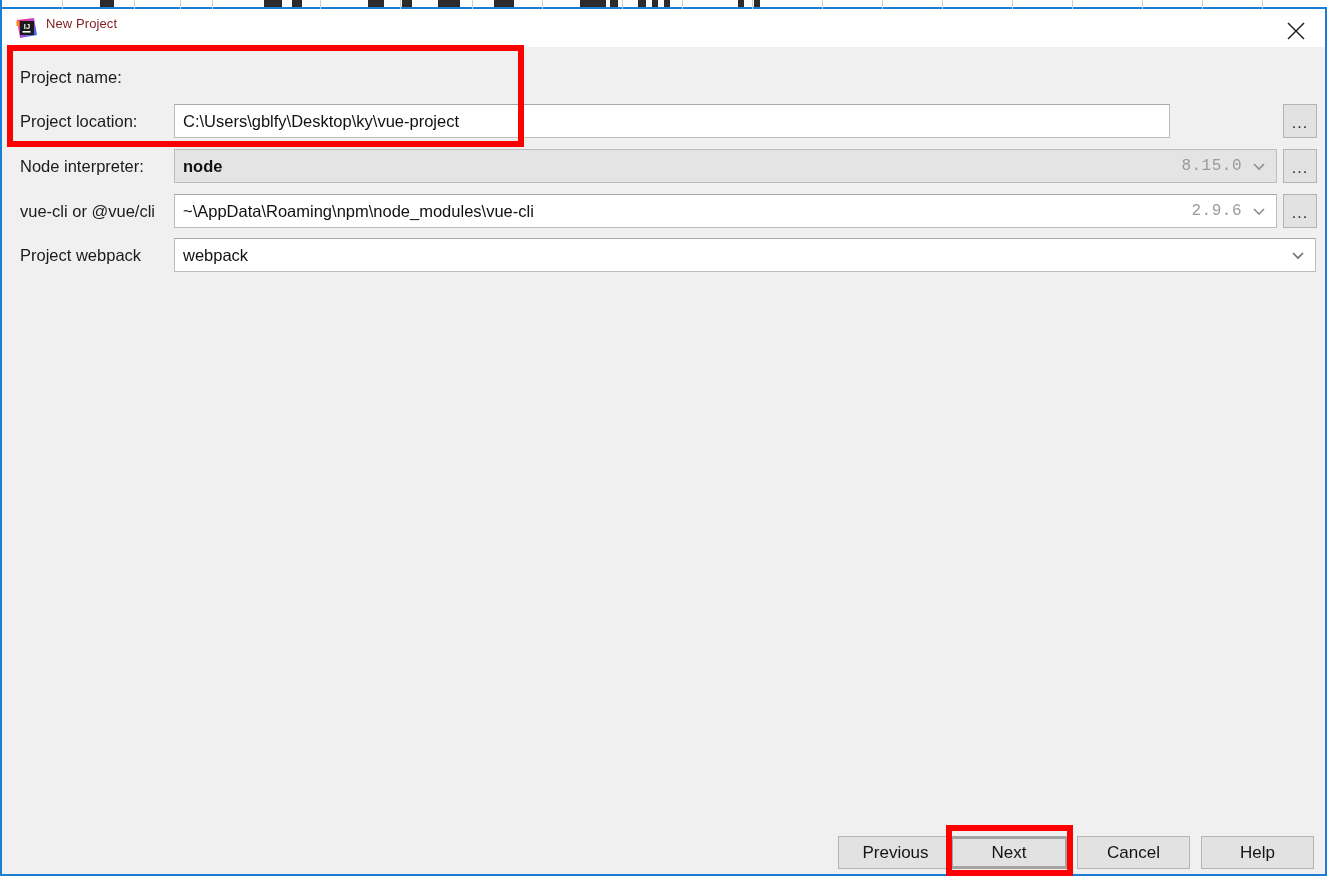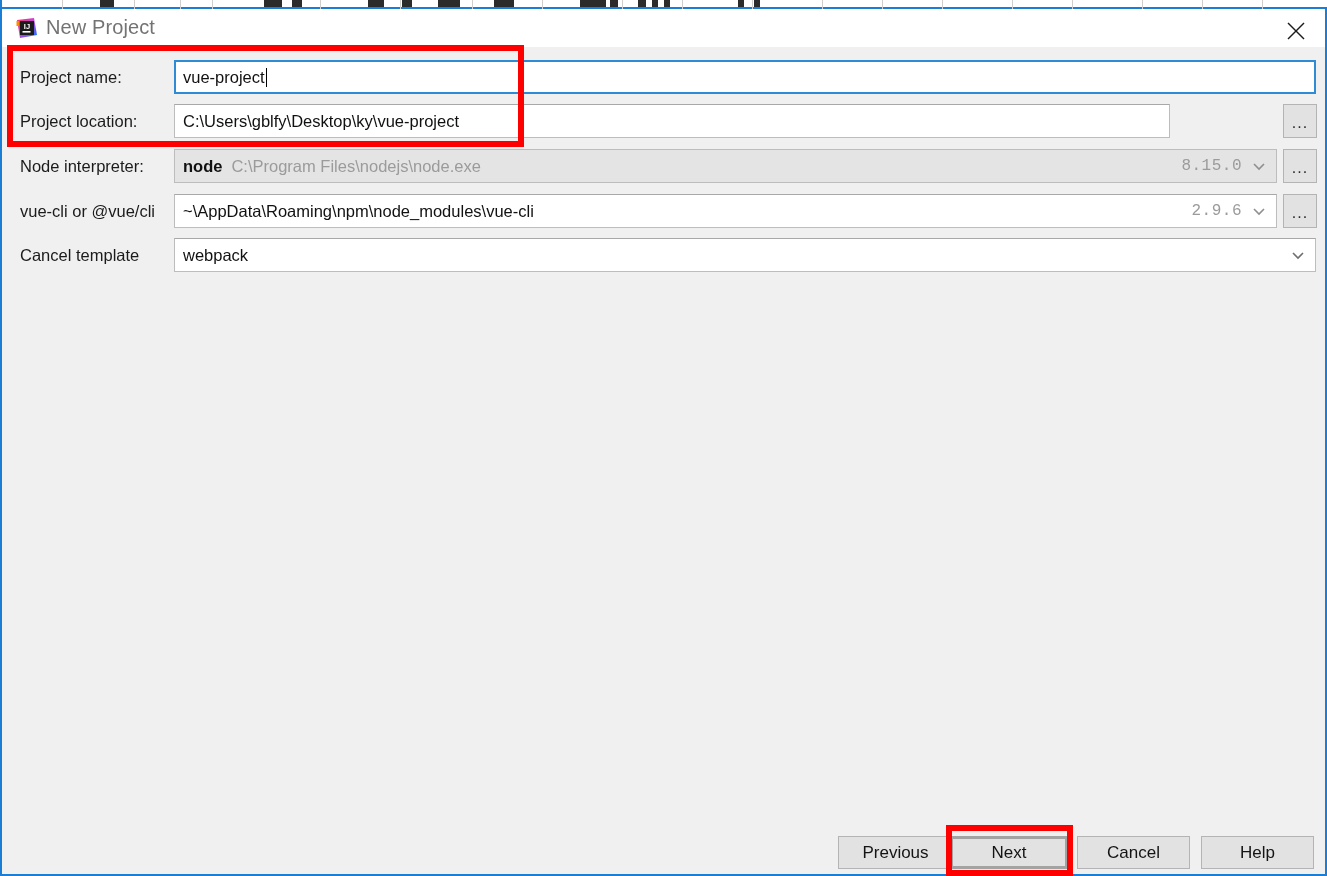--- a/index.html
+++ b/index.html
@@ -66,22 +66,22 @@
     background: #ffffff;
   }
   #app-icon {
     position: absolute;
     left: 14px; top: 8px;
     width: 22px; height: 22px;
   }
   #title-text {
     position: absolute;
     left: 44px; top: 7px;
-    font-size: 20px;
-    color: #737373;
+    font-size: 13px;
+    color: #7f1d1d;
     white-space: nowrap;
     letter-spacing: .1px;
   }
   #close-btn {
     position: absolute;
     right: 6px; top: 2px;
     width: 46px; height: 34px;
     cursor: pointer;
   }
   #close-btn svg { position: absolute; left: 13px; top: 10px; }
@@ -310,39 +310,34 @@
         <line x1="2" y1="2" x2="18" y2="18" stroke="#1b1b1b" stroke-width="1.4"></line>
         <line x1="18" y1="2" x2="2" y2="18" stroke="#1b1b1b" stroke-width="1.4"></line>
       </svg>
     </div>
   </div>
 
   <div id="body">
 
     <div class="row" style="top:13px;">
       <div class="lbl">Project name:</div>
-      <div class="field focused" style="left:172px; width:1142px;">
-        <span>vue-project</span>
-          <span class="caret"></span>
-      </div>
     </div>
 
     <div class="row" style="top:57px;">
       <div class="lbl">Project location:</div>
       <div class="field" style="left:172px; width:996px;">
         <span>C:\Users\gblfy\Desktop\ky\vue-project</span>
       </div>
       <div class="browse-btn" style="left:1281px;">...</div>
     </div>
 
     <div class="row" style="top:102px;">
       <div class="lbl">Node interpreter:</div>
       <div class="field disabled" style="left:172px; width:1103px;">
         <span class="node-bold">node</span>
-        <span class="node-path">C:\Program Files\nodejs\node.exe</span>
         <span class="ver">8.15.0</span>
         <span class="chev">
           <svg width="14" height="14" viewBox="0 0 14 14">
             <polyline points="2,5 7,10 12,5" fill="none" stroke="#8f8f8f" stroke-width="1.6"></polyline>
           </svg>
         </span>
       </div>
       <div class="browse-btn" style="left:1281px;">...</div>
     </div>
 
@@ -354,21 +349,21 @@
         <span class="chev">
           <svg width="14" height="14" viewBox="0 0 14 14">
             <polyline points="2,5 7,10 12,5" fill="none" stroke="#8f8f8f" stroke-width="1.6"></polyline>
           </svg>
         </span>
       </div>
       <div class="browse-btn" style="left:1281px;">...</div>
     </div>
 
     <div class="row" style="top:191px;">
-      <div class="lbl">Cancel template</div>
+      <div class="lbl">Project webpack</div>
       <div class="field" style="left:172px; width:1142px;">
         <span>webpack</span>
         <span class="chev">
           <svg width="14" height="14" viewBox="0 0 14 14">
             <polyline points="2,5 7,10 12,5" fill="none" stroke="#6f6f6f" stroke-width="1.6"></polyline>
           </svg>
         </span>
       </div>
     </div>
 

